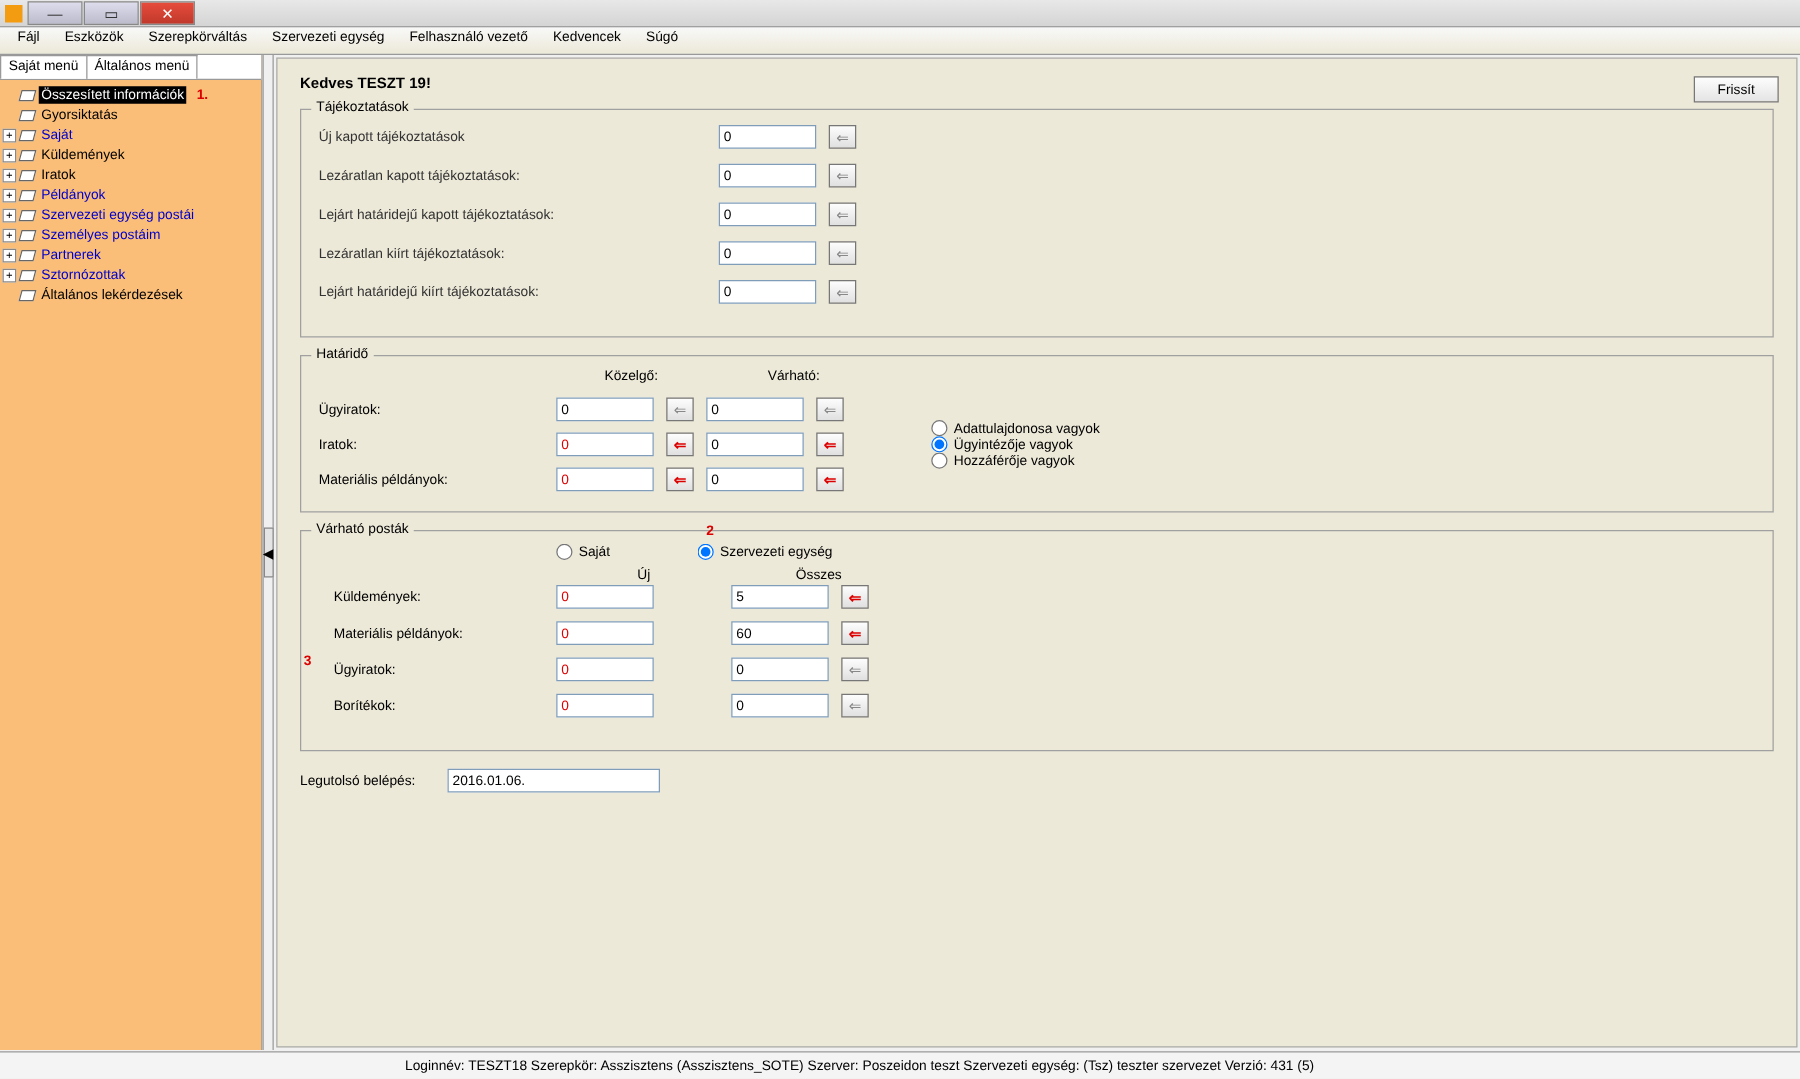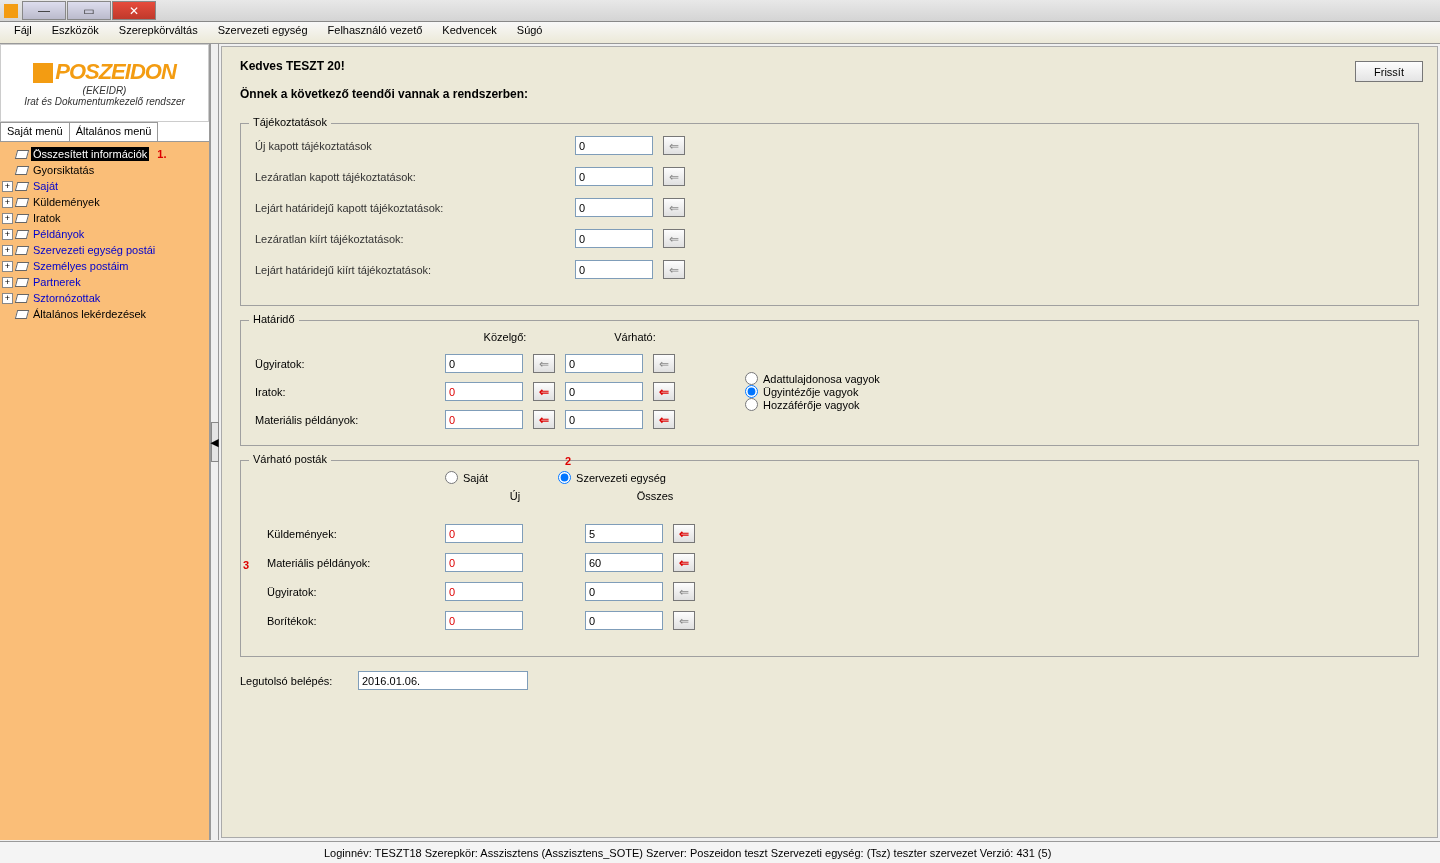--- a/index.html
+++ b/index.html
@@ -49,21 +49,21 @@
 .arrow-btn.red{color:#d00;font-weight:bold}
 .hatarido-grid{display:grid;grid-template-columns:190px 120px 140px 1fr;align-items:center;row-gap:9px}
 .col-head{text-align:center;padding-bottom:2px}
 .hg-cell{display:flex;align-items:center}
 .radio-group{display:flex;flex-direction:column;gap:0;padding-left:40px}
 .radio-item{display:flex;align-items:center;gap:5px}
 .radio-item input{margin:0}
 .varhat-grid{position:relative}
 .varhat-top{display:flex;gap:70px;padding-left:190px;margin-bottom:6px}
 .varhat-ann{position:absolute;color:#d00;font-weight:bold}
-.varhat-head{display:grid;grid-template-columns:190px 140px 140px;margin-bottom:22px}
+.varhat-head{display:grid;grid-template-columns:190px 140px 140px;margin-bottom:2px}
 .varhat-head div{text-align:center}
 .varhat-row{display:grid;grid-template-columns:190px 140px 140px;align-items:center;margin-bottom:10px}
 .varhat-row .hg-cell{gap:0}
 .last-login-row{display:flex;align-items:center;margin-top:6px}
 .last-login-row .lbl{width:118px}
 .statusbar{position:absolute;bottom:0;left:0;right:0;height:22px;background:#f4f4f4;border-top:1px solid #999;display:flex;align-items:center;padding-left:324px;font-size:11px;gap:4px}
 </style>
 </head>
 <body>
 
@@ -81,25 +81,20 @@
   <div class="menubar-item">Eszközök</div>
   <div class="menubar-item">Szerepkörváltás</div>
   <div class="menubar-item">Szervezeti egység</div>
   <div class="menubar-item">Felhasználó vezető</div>
   <div class="menubar-item">Kedvencek</div>
   <div class="menubar-item">Súgó</div>
 </div>
 
 <div class="main-layout">
   <div class="sidebar">
-    <div class="logo-area">
-      <div class="logo-main"><span class="logo-icon"></span><span>POSZEIDON</span></div>
-      <div class="logo-sub">(EKEIDR)</div>
-      <div class="logo-sub2">Irat és Dokumentumkezelő rendszer</div>
-    </div>
     <div class="menu-tabs">
       <div class="menu-tab active">Saját menü</div>
       <div class="menu-tab">Általános menü</div>
     </div>
     <div class="tree-area" id="tree-area">
         <div class="tree-item">
           <span class="tree-blank"></span>
           <span class="tree-icon"></span>
           <span class="tree-label selected">Összesített információk</span>
           <span class="tree-ann">1.</span>
@@ -156,22 +151,21 @@
         </div>
       </div>
   </div>
 
   <div class="splitter">
     <div class="splitter-handle">◀</div>
   </div>
 
   <div class="content">
     <button class="refresh-btn">Frissít</button>
-    <div class="greeting">Kedves TESZT 20!</div>
-    <div class="subgreeting">Önnek a következő teendői vannak a rendszerben:</div>
+    <div class="greeting">Kedves TESZT 19!</div>
 
     <div class="group">
       <div class="group-title">Tájékoztatások</div>
       <div id="tajek-rows">
           <div class="form-row">
             <span class="form-label">Új kapott tájékoztatások</span>
             <input class="form-input" value="0" readonly="" style="">
             <span class="arrow-btn">⇐</span>
           </div>
           <div class="form-row">

